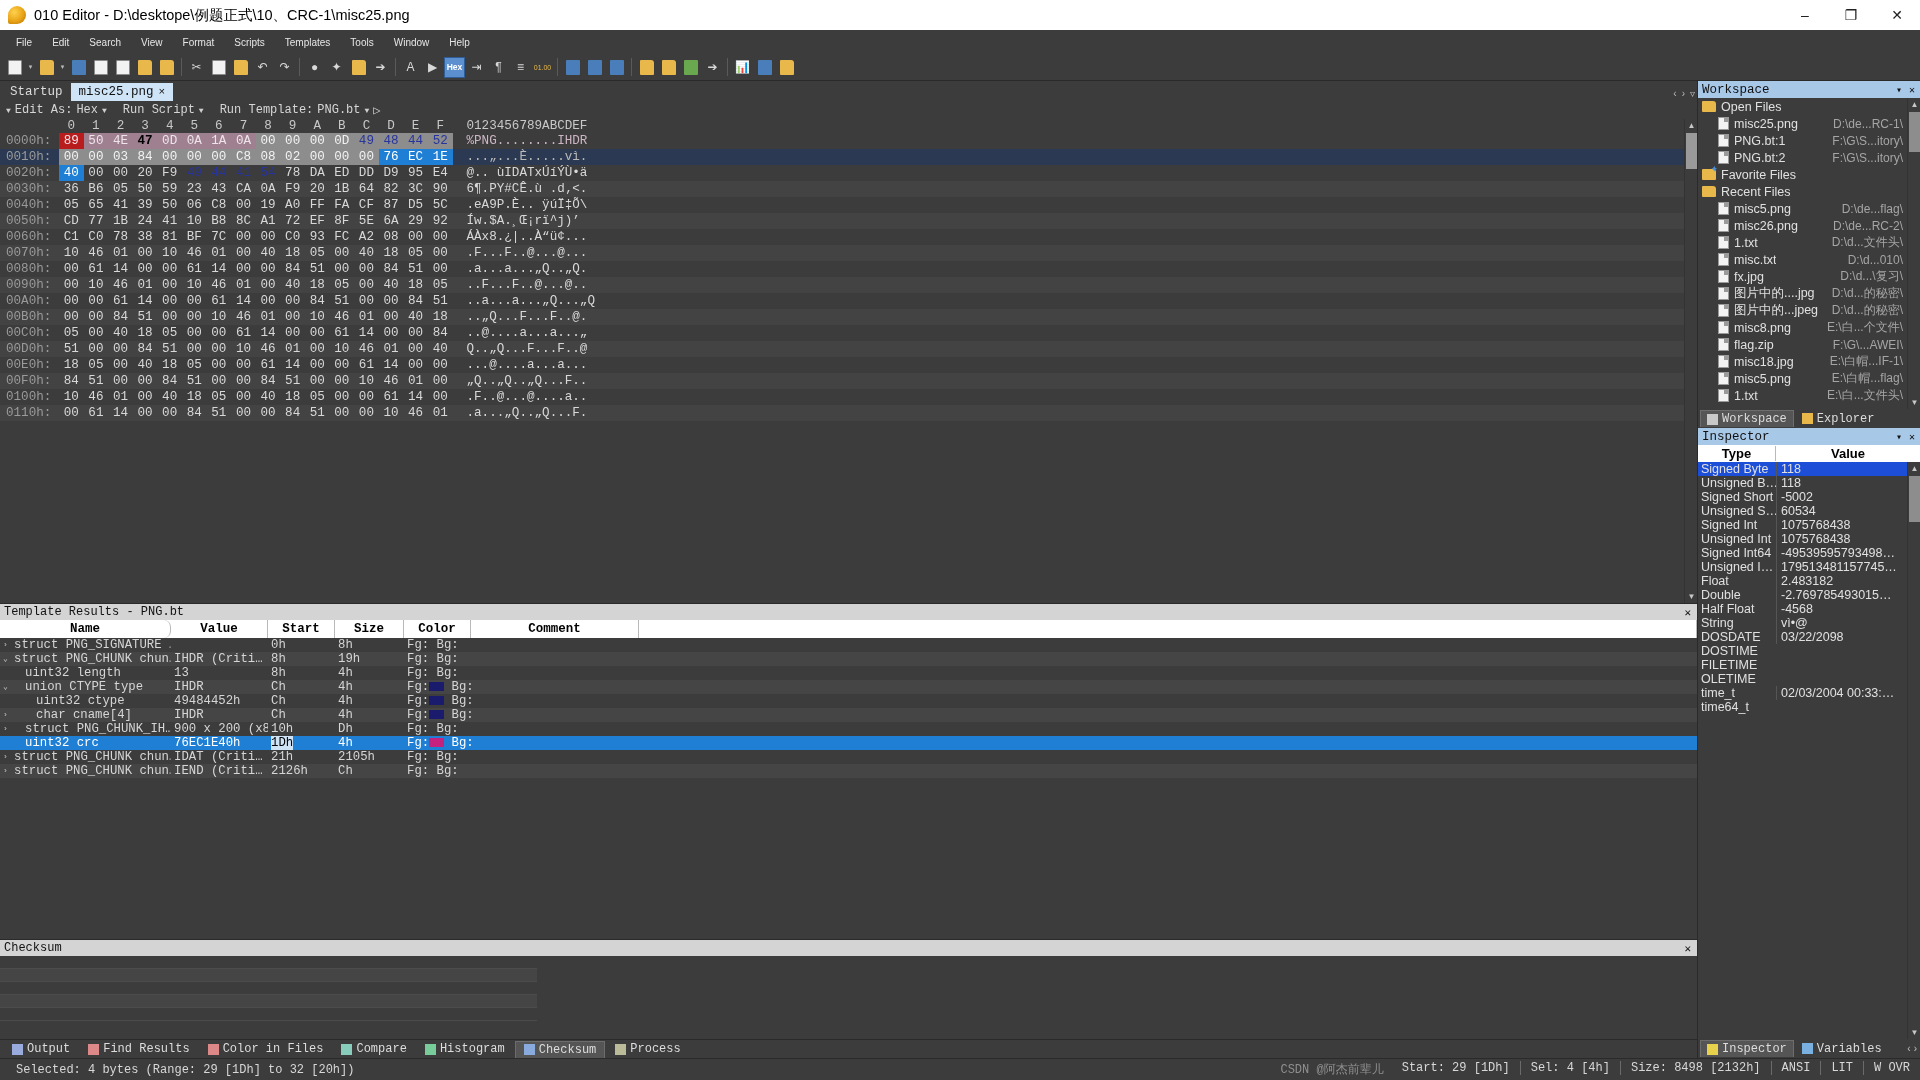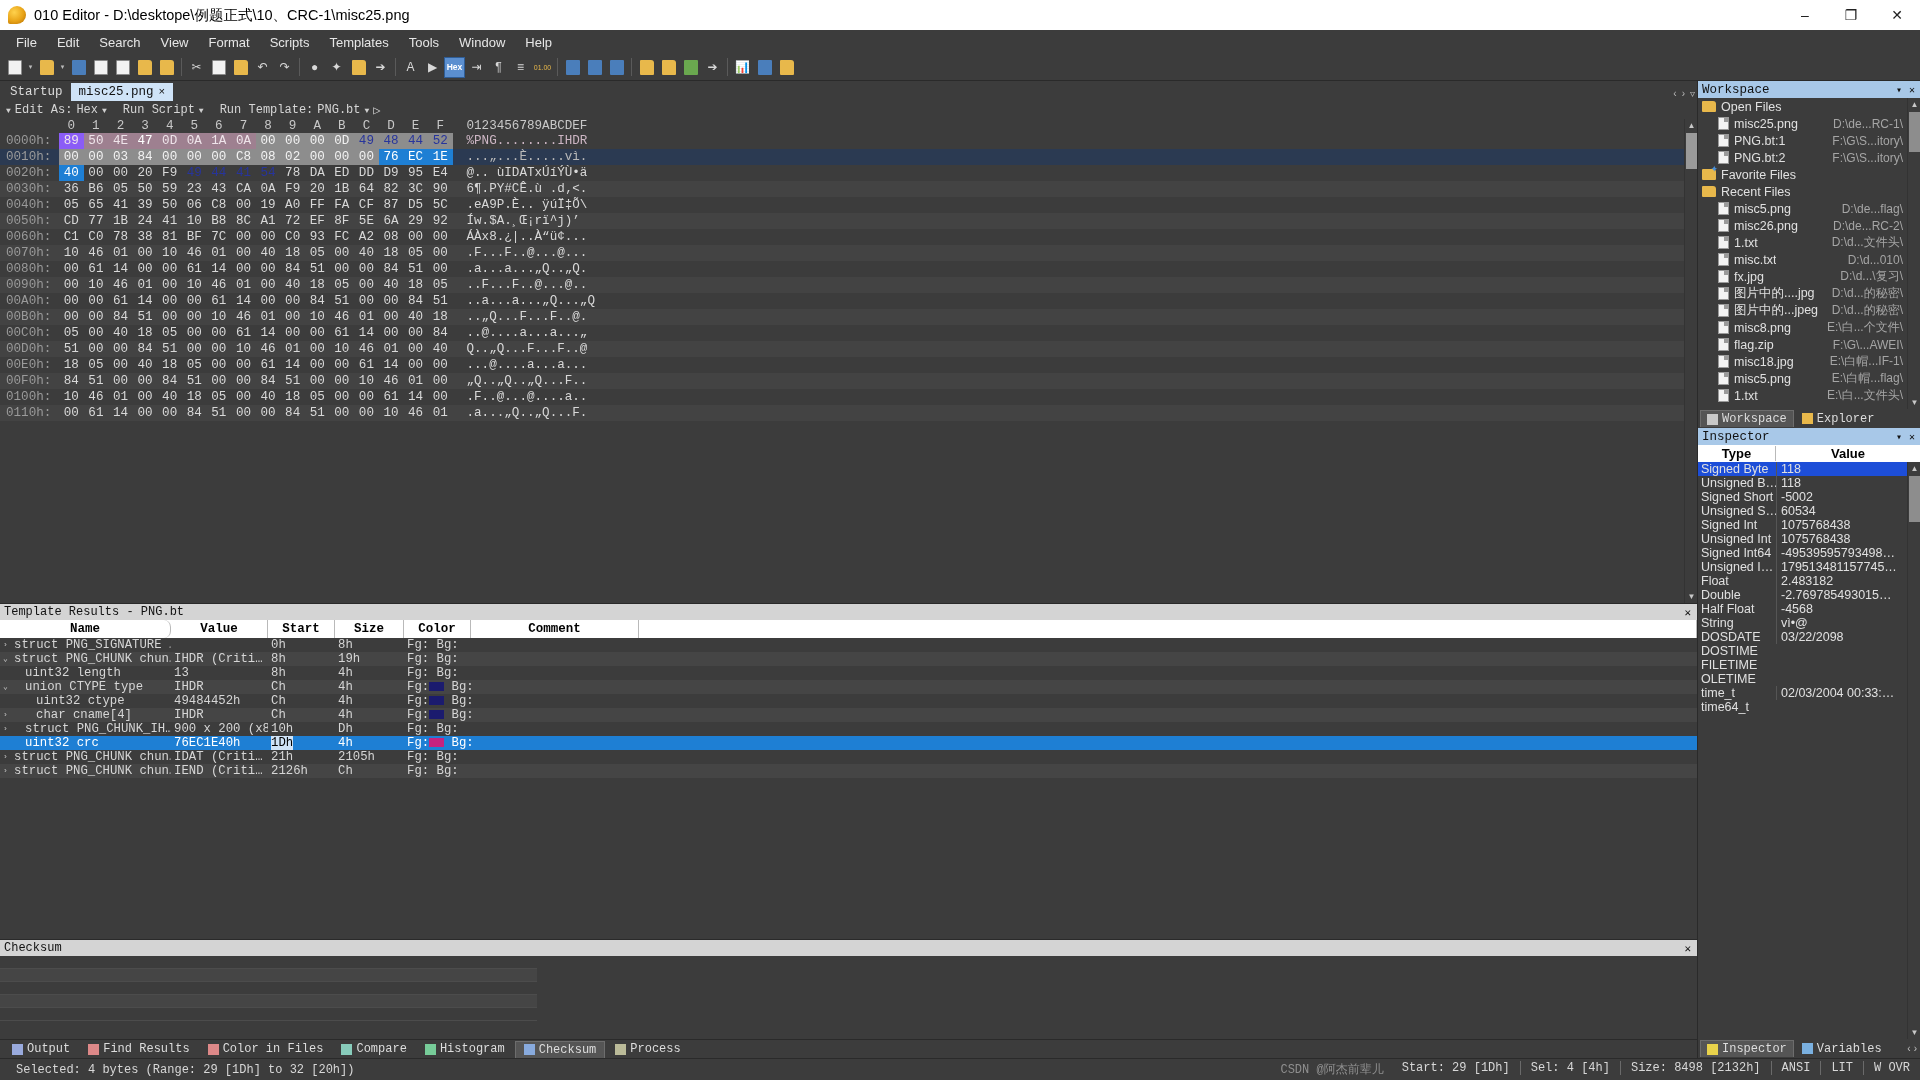--- a/index.html
+++ b/index.html
@@ -24,21 +24,21 @@
   .titlebar .title { white-space: nowrap; overflow: hidden; }
   .wbtns { margin-left: auto; display: flex; height: 30px; }
   .wbtn { width: 46px; height: 30px; display: flex; align-items: center; justify-content: center;
           color: #222; font-size: 14px; }
 
   
   .menubar {
     height: 24px; background: #3c3c3c; display: flex; align-items: center;
     padding-left: 6px; flex: 0 0 24px;
   }
-  .menuitem { color: #e6e6e6; font-size: 13px; padding: 2px 10px; white-space: nowrap; }
+  .menuitem { color: #e6e6e6; font-size: 10px; padding: 2px 10px; white-space: nowrap; }
 
   
   .toolbar {
     height: 27px; background: #3c3c3c; display: flex; align-items: center;
     padding-left: 4px; gap: 1px; flex: 0 0 27px; border-bottom: 1px solid #2a2a2a;
   }
   .tb { width: 21px; height: 21px; display: flex; align-items: center; justify-content: center;
         font-size: 12px; color: #d8d8d8; position: relative; }
   .tbsep { width: 1px; height: 18px; background: #5a5a5a; margin: 0 3px; }
   .tbcaret { font-size: 7px; color: #bbb; width: 9px; }
@@ -368,24 +368,24 @@
               <div class="c">D</div>
               <div class="c">E</div>
               <div class="c">F</div>
             </div>
             <div class="asciihdr">0123456789ABCDEF</div>
           </div>
           <div id="hexrows">
               <div class="hexrow">
                 <div class="addr">0000h:</div>
                 <div class="bytes">
-                  <div class="b" style="background: #8b5cf6; color: rgb(239, 228, 234);">89</div>
+                  <div class="b" style="background: #b91c1c; color: rgb(239, 228, 234);">89</div>
                   <div class="b" style="background: rgb(158, 128, 144); color: rgb(239, 228, 234);">50</div>
                   <div class="b" style="background: rgb(158, 128, 144); color: rgb(239, 228, 234);">4E</div>
-                  <div class="b" style="background: rgb(158, 128, 144); color: #ffffff;">47</div>
+                  <div class="b" style="background: rgb(158, 128, 144); color: #000000; font-weight: bold;">47</div>
                   <div class="b" style="background: rgb(158, 128, 144); color: rgb(239, 228, 234);">0D</div>
                   <div class="b" style="background: rgb(158, 128, 144); color: rgb(239, 228, 234);">0A</div>
                   <div class="b" style="background: rgb(158, 128, 144); color: rgb(239, 228, 234);">1A</div>
                   <div class="b" style="background: rgb(158, 128, 144); color: rgb(239, 228, 234);">0A</div>
                   <div class="b" style="background: rgb(141, 141, 141); color: rgb(242, 242, 242);">00</div>
                   <div class="b" style="background: rgb(141, 141, 141); color: rgb(242, 242, 242);">00</div>
                   <div class="b" style="background: rgb(141, 141, 141); color: rgb(242, 242, 242);">00</div>
                   <div class="b" style="background: rgb(141, 141, 141); color: rgb(242, 242, 242);">0D</div>
                   <div class="b" style="background: rgb(141, 141, 141); color: rgb(39, 52, 156);">49</div>
                   <div class="b" style="background: rgb(141, 141, 141); color: rgb(39, 52, 156);">48</div>

